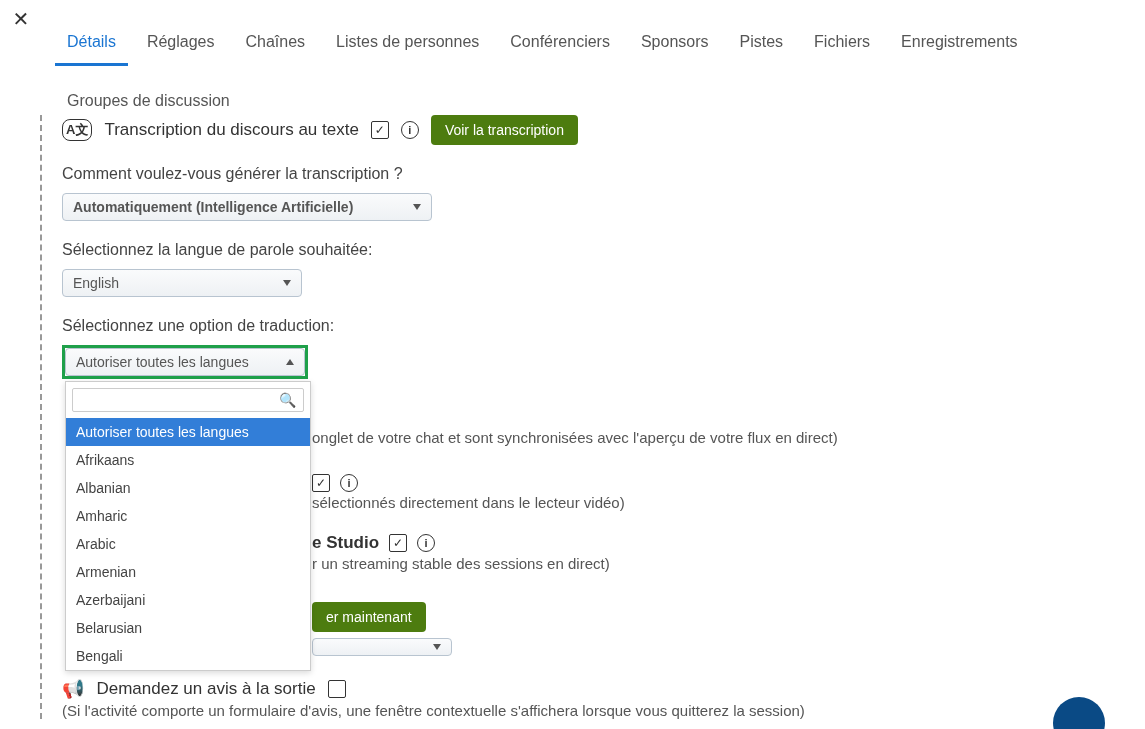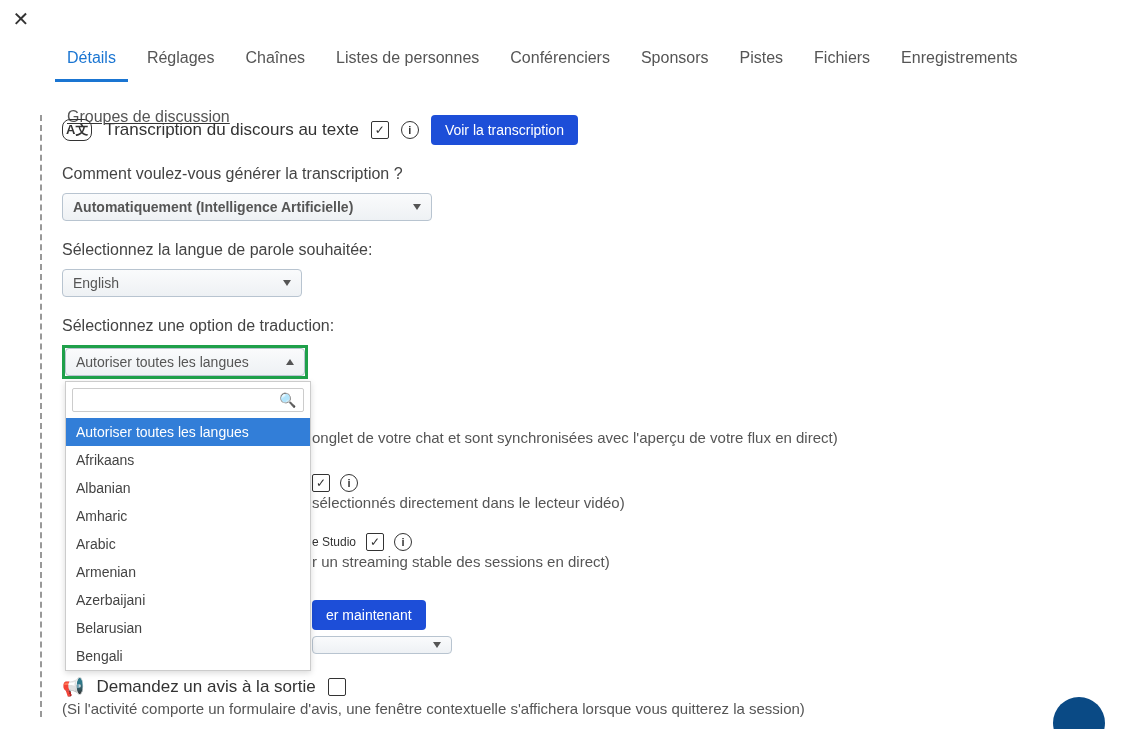--- a/index.html
+++ b/index.html
@@ -1,29 +1,29 @@
 <!DOCTYPE html>
 <html><head>
 <meta charset="utf-8">
 <style>
 * { box-sizing: border-box; margin: 0; padding: 0; }
 body { font-family: -apple-system, BlinkMacSystemFont, "Segoe UI", Arial, sans-serif; font-size: 14px; color: #333; background: #fff; width: 1145px; height: 729px; overflow: hidden; position: relative; }
 .close-btn { position: absolute; top: 8px; left: 10px; width: 22px; height: 22px; display: flex; align-items: center; justify-content: center; cursor: pointer; color: #333; font-size: 20px; z-index: 100; }
-.tabs-container { position: absolute; top: 16px; left: 55px; right: 30px; }
+.tabs-container { position: absolute; top: 0; left: 55px; right: 30px; }
 .tabs { display: flex; flex-wrap: wrap; padding: 25px 0 0 0; }
 .tab { padding: 8px 12px 12px 12px; margin-right: 7px; color: #555; cursor: pointer; font-size: 16px; white-space: nowrap; }
 .tab.active { color: #1a75d2; border-bottom: 3px solid #1a75d2; }
-.tab-row2 { padding-top: 18px; text-decoration: underline; }
+.tab-row2 { padding-top: 18px; }
 .content { position: absolute; top: 115px; left: 35px; right: 15px; bottom: 0; overflow-y: auto; padding-right: 10px; }
 .inner { padding: 0 20px; border-left: 2px dashed #999; margin-left: 5px; }
 .section-title { display: flex; align-items: center; gap: 12px; }
 .section-title h4 { font-weight: 400; font-size: 17px; }
 .checkbox-ico { width: 18px; height: 18px; border: 1.5px solid #333; display: flex; align-items: center; justify-content: center; border-radius: 2px; font-size: 12px; }
 .info-ico { width: 18px; height: 18px; border: 1.5px solid #333; border-radius: 50%; display: flex; align-items: center; justify-content: center; font-size: 11px; font-weight: bold; }
-.btn-primary { background: #1d4ed8; color: #fff; border: none; padding: 7px 14px; border-radius: 4px; font-size: 14px; cursor: pointer; }
+.btn-primary { background: #4d7c0f; color: #fff; border: none; padding: 7px 14px; border-radius: 4px; font-size: 14px; cursor: pointer; }
 .label { font-size: 16px; color: #444; margin: 20px 0 10px 0; }
 .select { display: flex; align-items: center; justify-content: space-between; border: 1px solid #b8c4d0; border-radius: 4px; background: linear-gradient(#fafbfc, #eef1f4); padding: 5px 10px; font-size: 14px; color: #555; cursor: pointer; }
 .select.w360 { width: 370px; font-weight: bold; }
 .select.w240 { width: 240px; }
 .caret { width: 0; height: 0; border-left: 4px solid transparent; border-right: 4px solid transparent; border-top: 6px solid #555; }
 .select-open { border: 3px solid #1fa04a; display: inline-block; position: relative; }
 .select-open .sel-head { display: flex; align-items: center; justify-content: space-between; border: 1px solid #b8c4d0; border-radius: 4px; background: linear-gradient(#fafbfc, #eef1f4); padding: 5px 10px; font-size: 14px; color: #555; width: 240px; }
 .dropdown { position: absolute; top: 33px; left: 0; width: 246px; background: #fff; border: 1px solid #ccc; box-shadow: 0 2px 6px rgba(0,0,0,0.15); z-index: 50; }
 .dropdown .srch { padding: 6px; }
 .dropdown .srch-box { display: flex; align-items: center; border: 1px solid #ccc; border-radius: 2px; background: #fff; padding: 3px 6px; }
@@ -116,21 +116,21 @@
 
     <div class="subtext" style="margin-left:250px; margin-top:-285px;"> onglet de votre chat et sont synchronisées avec l'aperçu de votre flux en direct)</div>
 
     <div class="row" style="margin-left:250px; margin-top:28px;">
       <div class="checkbox-ico">✓</div>
       <div class="info-ico">i</div>
     </div>
     <div class="subtext" style="margin-left:250px;"> sélectionnés directement dans le lecteur vidéo)</div>
 
     <div class="row" style="margin-left:250px; margin-top:22px;">
-      <h4 style="font-weight:400; font-size:12px;">e Studio</h4>
+      <h4 style="font-weight:700; font-size:17px;">e Studio</h4>
       <div class="checkbox-ico">✓</div>
       <div class="info-ico">i</div>
     </div>
     <div class="subtext" style="margin-left:250px;">r un streaming stable des sessions en direct)</div>
 
     <div class="row" style="margin-left:250px; margin-top:30px;">
       <button class="btn-primary">er maintenant</button>
     </div>
 
     <div class="row" style="margin-left:250px; margin-top:6px;">

